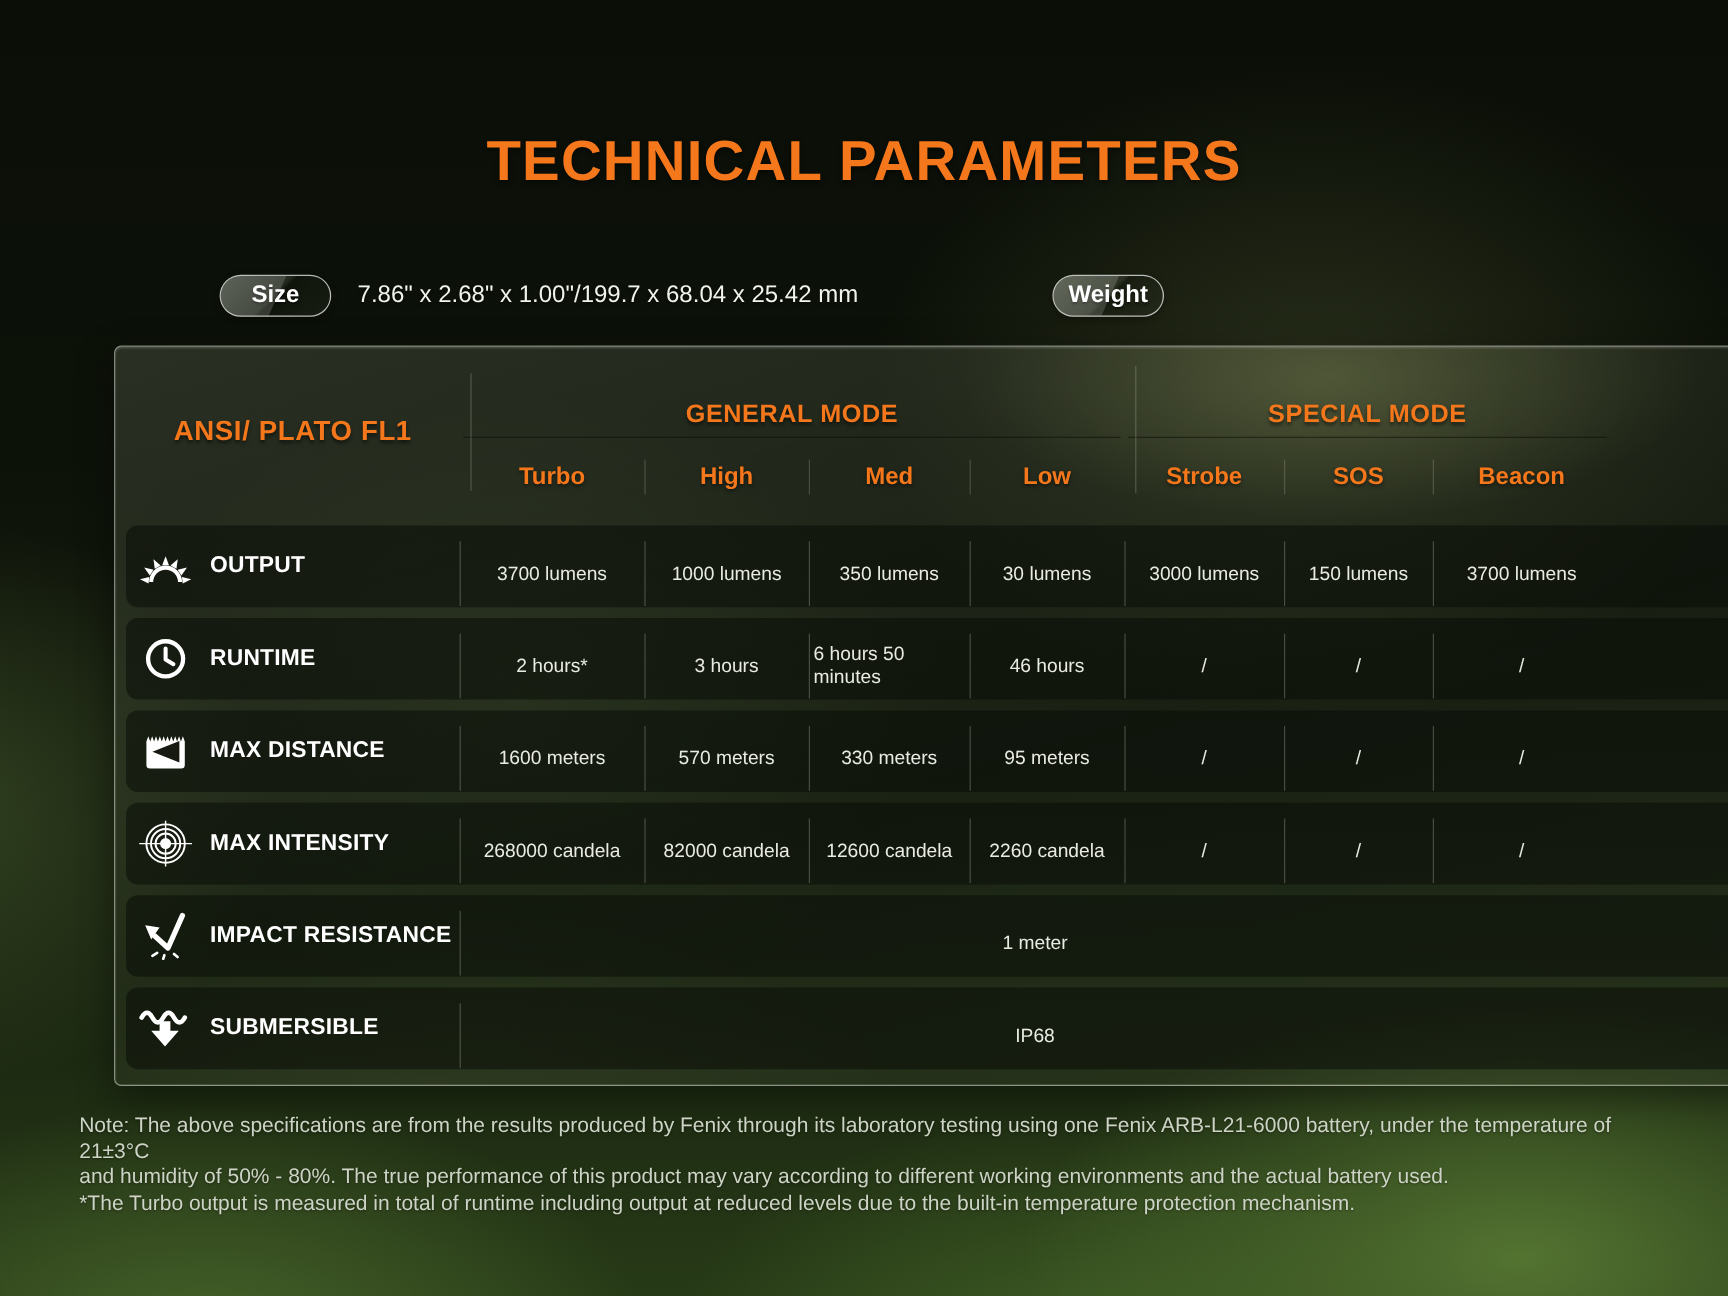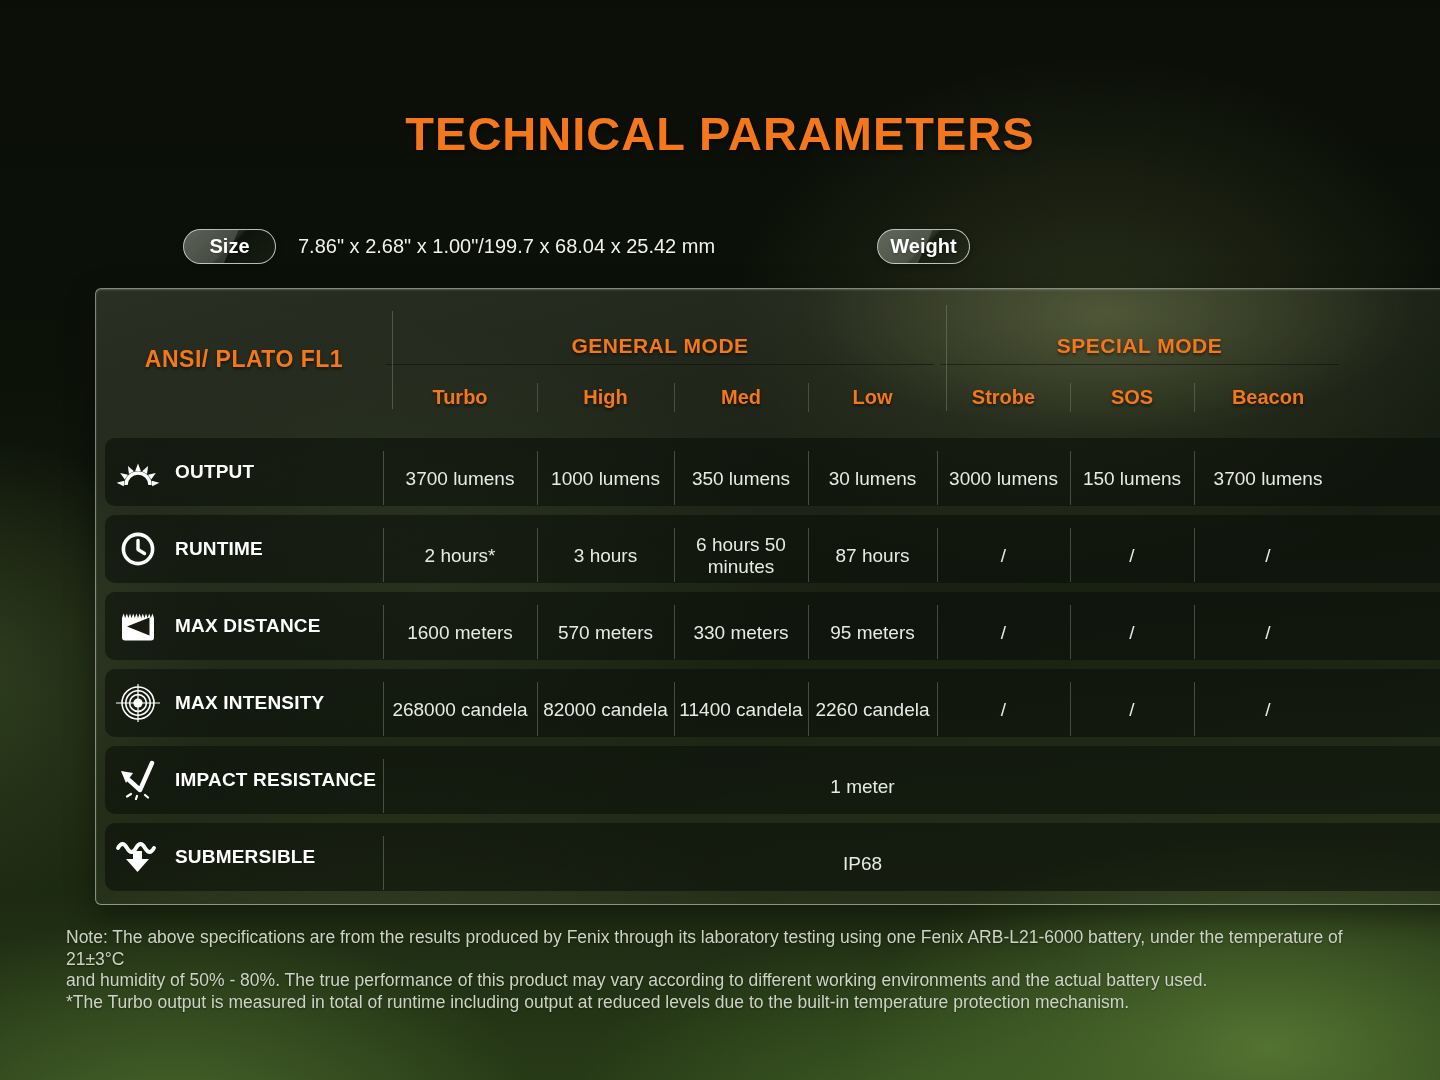--- a/index.html
+++ b/index.html
@@ -79,21 +79,21 @@
 
   .trow {
     position:relative; height:68px; margin-top:9px; border-radius:10px;
     background:rgba(10,12,8,0.55); align-items:center;
   }
   .rowlabel { display:flex; align-items:center; padding-left:8px; gap:12px; }
   .icon-box { width:50px; display:flex; align-items:center; justify-content:center; flex-shrink:0; }
   .label-text { font-size:19px; font-weight:700; color:#ffffff; letter-spacing:0.2px; white-space:nowrap; }
   .cell {
     position:relative; height:100%; display:flex; align-items:center; justify-content:center;
-    font-size:19px; color:#e9ebe3; text-align:center; line-height:1.18; padding:0 4px;margin-top:14px;
+    font-size:16px; color:#e9ebe3; line-height:1.18; padding:0 4px;margin-top:14px;
   }
   .cell::before {
     content:""; position:absolute; left:0; top:9%; height:79%; width:1px;
     background:rgba(195,200,185,0.30);
   }
   .span-cell { grid-column:2/9; }
   .note {
     position:absolute; left:66px; top:927px; width:1330px;
     font-size:17.5px; line-height:21.5px; color:#cdd3c5; white-space:pre-line;
     text-shadow:0 1px 2px rgba(0,0,0,0.4);
@@ -167,21 +167,21 @@
         <svg width="40" height="40" viewBox="0 0 40 40">
           <circle cx="20" cy="20" r="14.6" fill="none" stroke="#fff" stroke-width="3.6"></circle>
           <path d="M20 11.5 V20.5 L26.5 24.5" fill="none" stroke="#fff" stroke-width="3.4" stroke-linecap="round" stroke-linejoin="round"></path>
         </svg>
       </span>
       <span class="label-text">RUNTIME</span>
     </div>
     <div class="cell">2 hours*</div>
     <div class="cell">3 hours</div>
     <div class="cell">6 hours 50 minutes</div>
-    <div class="cell">87 hours</div>
+    <div class="cell">46 hours</div>
     <div class="cell">/</div>
     <div class="cell">/</div>
     <div class="cell">/</div>
   </div>
 
   <div class="trow grid8">
     <div class="rowlabel">
       <span class="icon-box">
         <svg width="40" height="34" viewBox="0 0 40 34">
           <path fill="#fff" d="M4 9 l1.6 -4.5 1.6 4.5 1.6 -4.5 1.6 4.5 1.6 -4.5 1.6 4.5 1.6 -4.5 1.6 4.5 1.6 -4.5 1.6 4.5 1.6 -4.5 1.6 4.5 1.6 -4.5 1.6 4.5 1.6 -4.5 1.6 4.5 1.6 -4.5 1.6 4.5 1.6 -4.5 1.6 4.5 V28.5 Q36 31.5 33 31.5 H7 Q4 31.5 4 28.5 Z"></path>
@@ -210,21 +210,21 @@
             <circle r="12.2" fill="none" stroke="#fff" stroke-width="1.6"></circle>
             <circle r="8.4" fill="none" stroke="#fff" stroke-width="1.6"></circle>
             <circle r="4.6" fill="#fff"></circle>
           </g>
         </svg>
       </span>
       <span class="label-text">MAX INTENSITY</span>
     </div>
     <div class="cell">268000 candela</div>
     <div class="cell">82000 candela</div>
-    <div class="cell">11400 candela</div>
+    <div class="cell">12600 candela</div>
     <div class="cell">2260 candela</div>
     <div class="cell">/</div>
     <div class="cell">/</div>
     <div class="cell">/</div>
   </div>
 
   <div class="trow grid8">
     <div class="rowlabel">
       <span class="icon-box">
         <svg width="44" height="40" viewBox="0 0 44 40">

